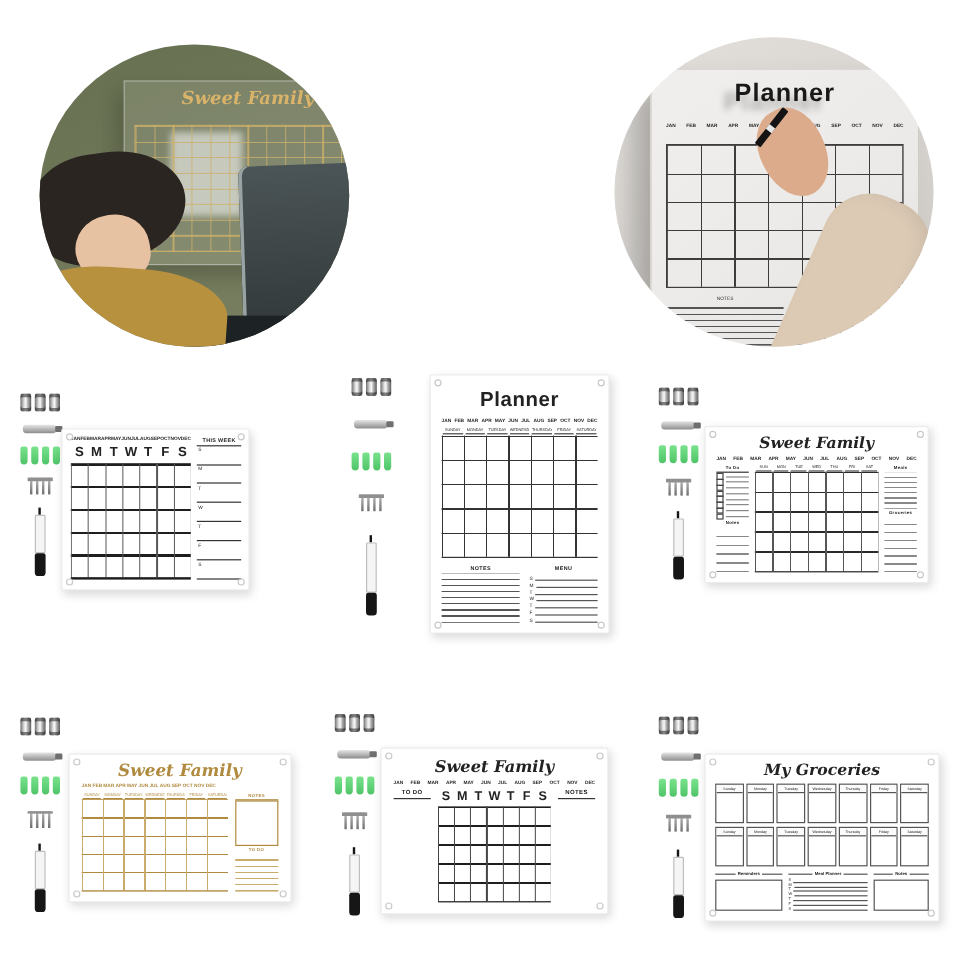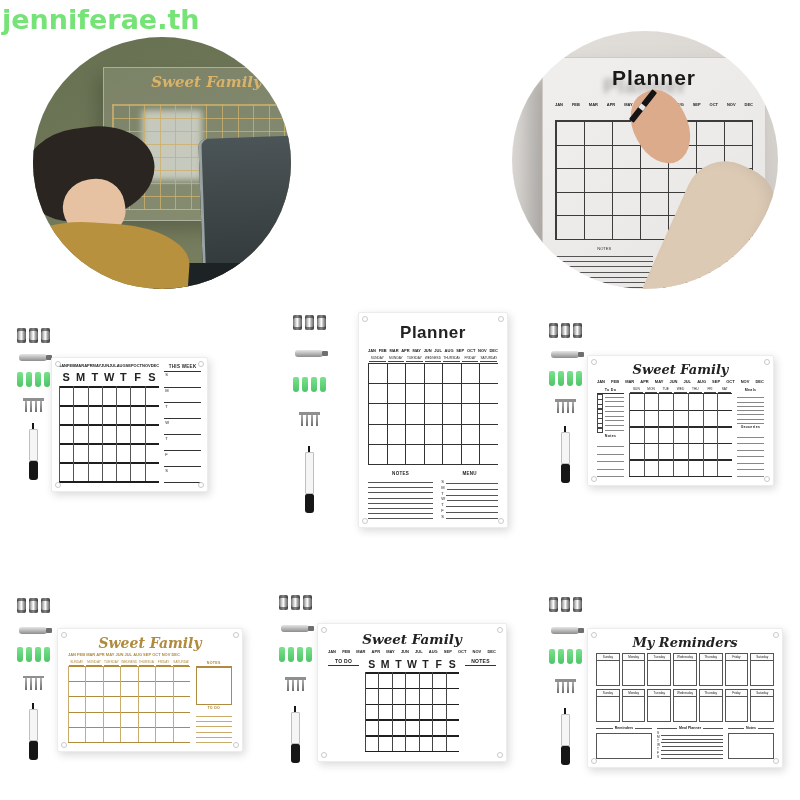--- a/index.html
+++ b/index.html
@@ -201,21 +201,20 @@
   #b6 .meal-list{flex:1;display:flex;flex-direction:column;}
   #b6 .meal .rule-row{font-size:3.2px;}
   #b6 .nts{width:46px;display:flex;flex-direction:column;}
   #b6 .boxfill{flex:1;border:1px solid #555;margin-top:1px;}
 </style>
 </head>
 <body>
 
 <div class="canvas">
 
-  <div class="watermark">jenniferae.th</div>
 
   <div class="photo photo-left">
     <div class="lp-board">
       <div class="lp-title script">Sweet Family</div>
       <div class="lp-curtain"></div>
       <div class="lp-grid"></div>
     </div>
     <div class="lp-monitor"></div>
     <div class="lp-desk"></div>
     <div class="lp-hair"></div>
@@ -696,21 +695,21 @@
         <div class="lab">NOTES</div>
       </div>
     </div>
   </div>
 
   <div class="board" id="b6">
     <span class="hole tl"></span>
       <span class="hole tr"></span>
       <span class="hole bl"></span>
       <span class="hole br"></span>
-    <div class="title script">My Reminders</div>
+    <div class="title script">My Groceries</div>
     <div class="dayboxes">
         <div class="daybox">
           <span class="hd">Sunday</span>
         </div>
         <div class="daybox">
           <span class="hd">Monday</span>
         </div>
         <div class="daybox">
           <span class="hd">Tuesday</span>
         </div>

